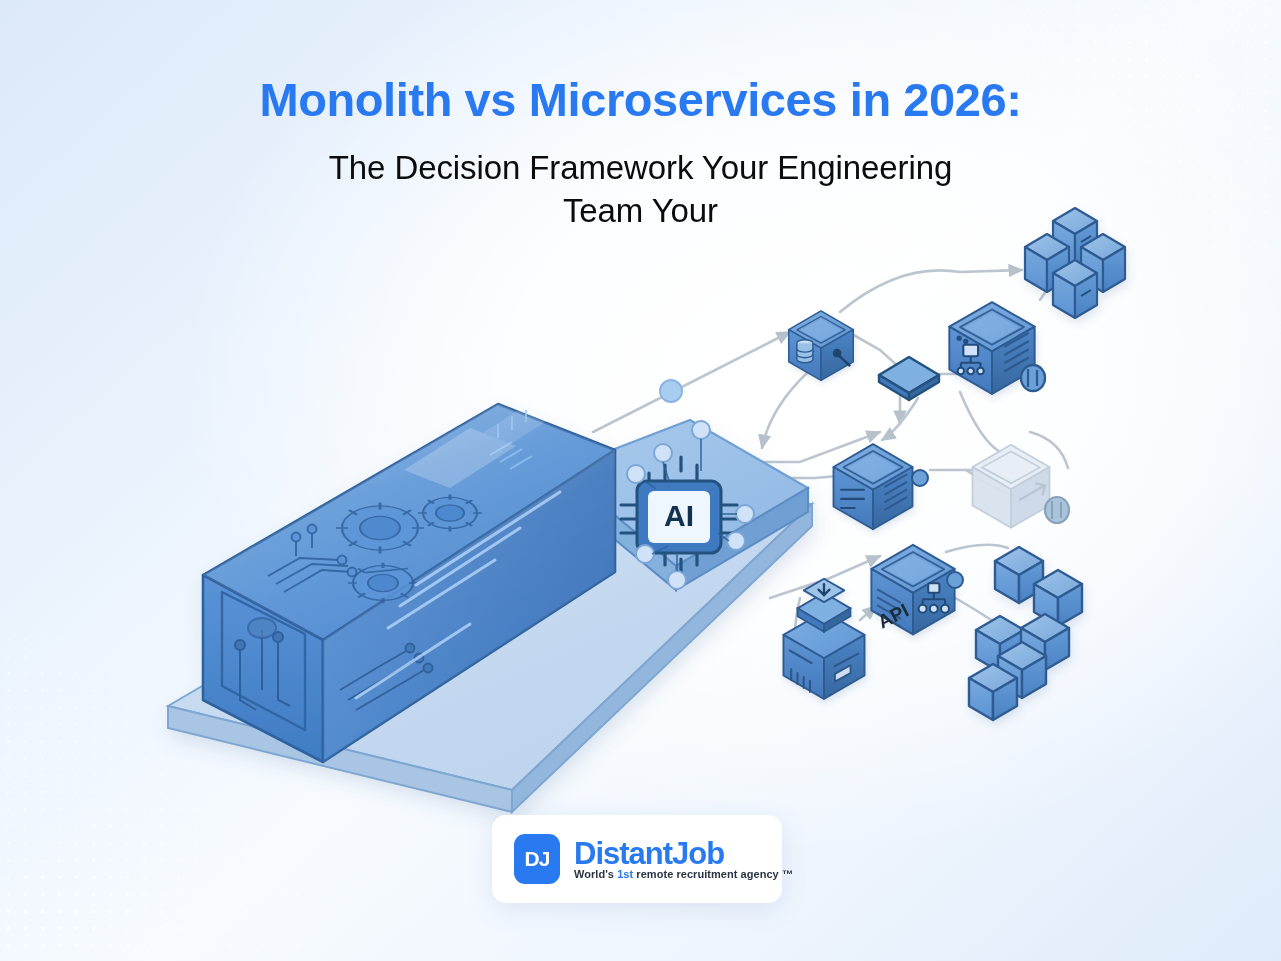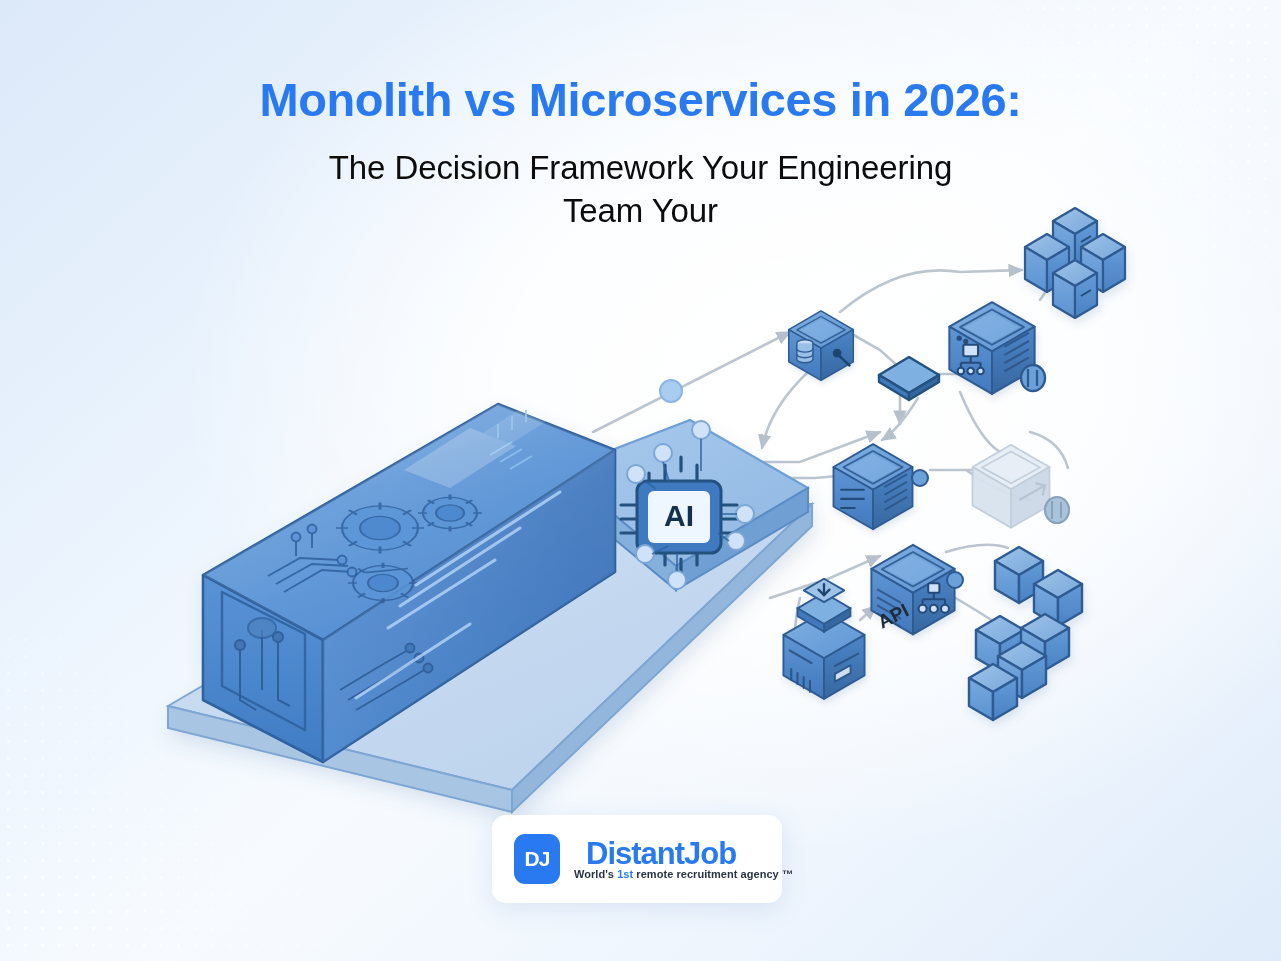--- a/index.html
+++ b/index.html
@@ -60,21 +60,21 @@
   #logo-mark {
     width: 46px; height: 50px; border-radius: 11px;
     background: #2979f0; flex: none;
     display: flex; align-items: center; justify-content: center;
   }
   #logo-mark-text {
     color: #fff; font-size: 21px; font-weight: 700; letter-spacing: -1px;
   }
   #logo-text-wrap { display: flex; flex-direction: column; line-height: 1; }
   #logo-wordmark {
-    font-size: 31px; font-weight: 700; color: #2979f0; letter-spacing: -1.0px; margin-left: 12px;
+    font-size: 31px; font-weight: 700; color: #2979f0; letter-spacing: -1.0px;
   }
   #logo-tagline {
     font-size: 11px; font-weight: 700;
     color: #2a3444; letter-spacing: 0.05px; white-space: nowrap; text-align: right;
   }
   #logo-tagline .hl { color: #2979f0; }
 </style>
 </head>
 <body>
 

